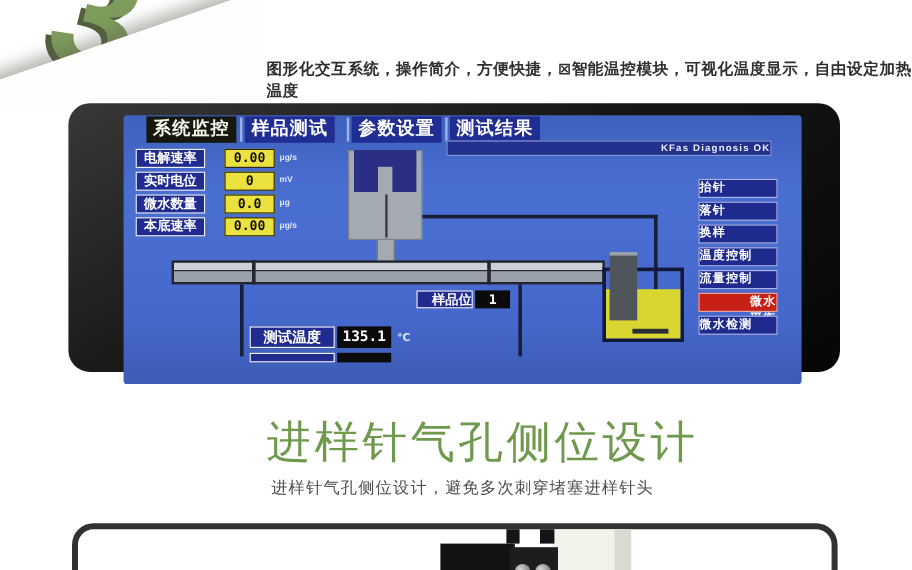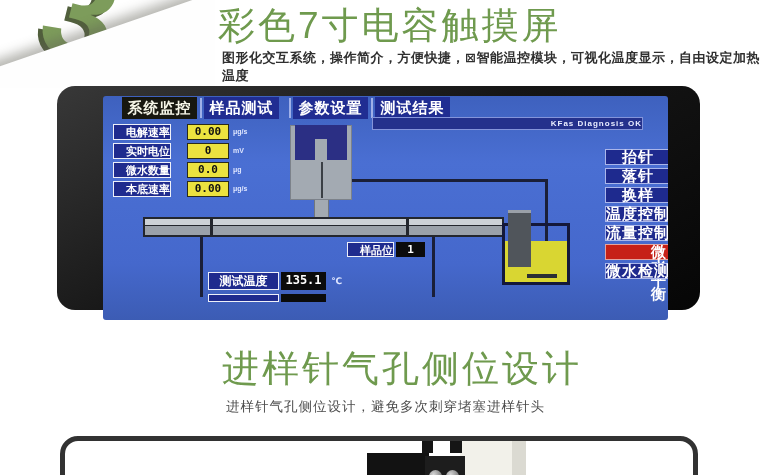--- a/index.html
+++ b/index.html
@@ -28,21 +28,21 @@
   .tab{top:1px;height:22px;width:75px;color:#fff;background:#202d92;font-size:15px;font-weight:bold;
     text-align:center;line-height:22px;letter-spacing:1px;}
   .tab.active{background:#17170f;color:#f4f4e6;}
   .tabsep{top:2px;width:2px;height:20px;background:#9fb0e8;}
 
   .msg{left:269px;width:271px;height:13px;background:#24318c;border:1px solid #8494da;
     color:#e9edff;font-size:8px;font-weight:bold;text-align:right;line-height:11px;letter-spacing:1px;}
 
   .ro-label,.pill{width:58px;height:16px;background:#1f2b8e;border:1px solid #eef0f8;color:#fff;
     font-size:11px;font-weight:bold;text-align:center;line-height:14px;}
-  .ro-label{left:10px;text-align:right;}
+  .ro-label{left:10px;}
   .ro-value{left:84px;width:42px;height:16px;background:#ece23f;border:1px solid #2a2a18;color:#111;
     font-family:"DejaVu Sans Mono",monospace;font-size:11px;font-weight:bold;text-align:center;line-height:14px;}
   .ro-unit{left:130px;color:#dfe6ff;font-size:7px;font-weight:bold;}
 
   
   .heater{left:187px;top:29px;width:62px;height:75px;background:#a3aab2;box-shadow:inset 0 0 0 1px #7c828a;}
   .cavity{left:192px;top:29px;width:52px;height:14px;background:#2b2f84;}
   .arm{top:42px;width:20px;height:22px;background:#2b2f84;}
   .needle{left:218px;top:66px;width:2px;height:36px;background:#3a3f45;}
   .stem{left:211px;top:104px;width:15px;height:18px;background:#a3aab2;border-left:1px solid #70767d;border-right:1px solid #70767d;}
@@ -60,22 +60,22 @@
   .sp-label{left:244px;top:146px;width:47px;height:15px;text-align:right;}
   .sp-value{left:293px;top:146px;width:29px;height:15px;background:#0b0b0b;color:#fff;
     font-size:11px;font-weight:bold;text-align:center;line-height:15px;font-family:"DejaVu Sans Mono",monospace;}
   .tt-label{left:105px;top:176px;width:71px;height:18px;line-height:16px;font-size:12px;}
   .tt-value{left:178px;top:176px;width:45px;height:18px;background:#0b0b0b;color:#fff;
     font-family:"DejaVu Sans Mono",monospace;font-size:12px;font-weight:bold;text-align:center;line-height:17px;}
   .tt-unit{left:228px;top:180px;color:#dfe6ff;font-size:9px;font-weight:bold;}
   .part1{left:105px;top:198px;width:71px;height:8px;background:#1f2b8e;border:1px solid #eef0f8;}
   .part2{left:178px;top:198px;width:45px;height:8px;background:#0b0b0b;}
 
-  .sbtn{left:502px;width:66px;height:16px;background:#1e2a8e;border:1px solid #aab6ea;color:#fff;
-    font-size:15px;font-weight:bold;text-align:center;line-height:14px;letter-spacing:1px;cursor:pointer;}
+  .sbtn{left:479px;width:66px;height:16px;background:#1e2a8e;border:1px solid #aab6ea;color:#fff;
+    font-size:10px;font-weight:bold;text-align:left;line-height:14px;letter-spacing:1px;cursor:pointer;}
   .sbtn.red{background:#c62017;border-color:#e3a4a0;padding-left:42px;}
 
   
   .frame{position:absolute;left:60px;top:436px;width:628px;height:80px;border:5px solid #323232;
     border-radius:18px;background:#fff;overflow:hidden;}
   .frame *{position:absolute;}
   .ph-col{left:395px;top:0;width:58px;height:80px;background:#f2f1ea;}
   .ph-shade{left:447px;top:0;width:14px;height:80px;background:#dbdad2;}
   .ph-sq1{left:357px;top:-1px;width:11px;height:13px;background:#151515;}
   .ph-sq2{left:385px;top:-1px;width:12px;height:13px;background:#151515;}
@@ -87,21 +87,20 @@
 </style>
 </head>
 <body>
 
 <div id="app">
 
   <div class="badge">
     <span class="three">3</span>
     <div class="fold"></div>
   </div>
-  <div class="t-green t1">彩色7寸电容触摸屏</div>
   <div class="sub1">图形化交互系统，操作简介，方便快捷，⊠智能温控模块，可视化温度显示，自由设定加热温度</div>
 
   <div class="bezel"></div>
   <div class="screen">
 
     <div class="tab active" style="left:19px;">系统监控</div>
     <div class="tab" style="left:101px;">样品测试</div>
     <div class="tab" style="left:190px;">参数设置</div>
     <div class="tab" style="left:272px;">测试结果</div>
     <div class="tabsep" style="left:97px;"></div>

